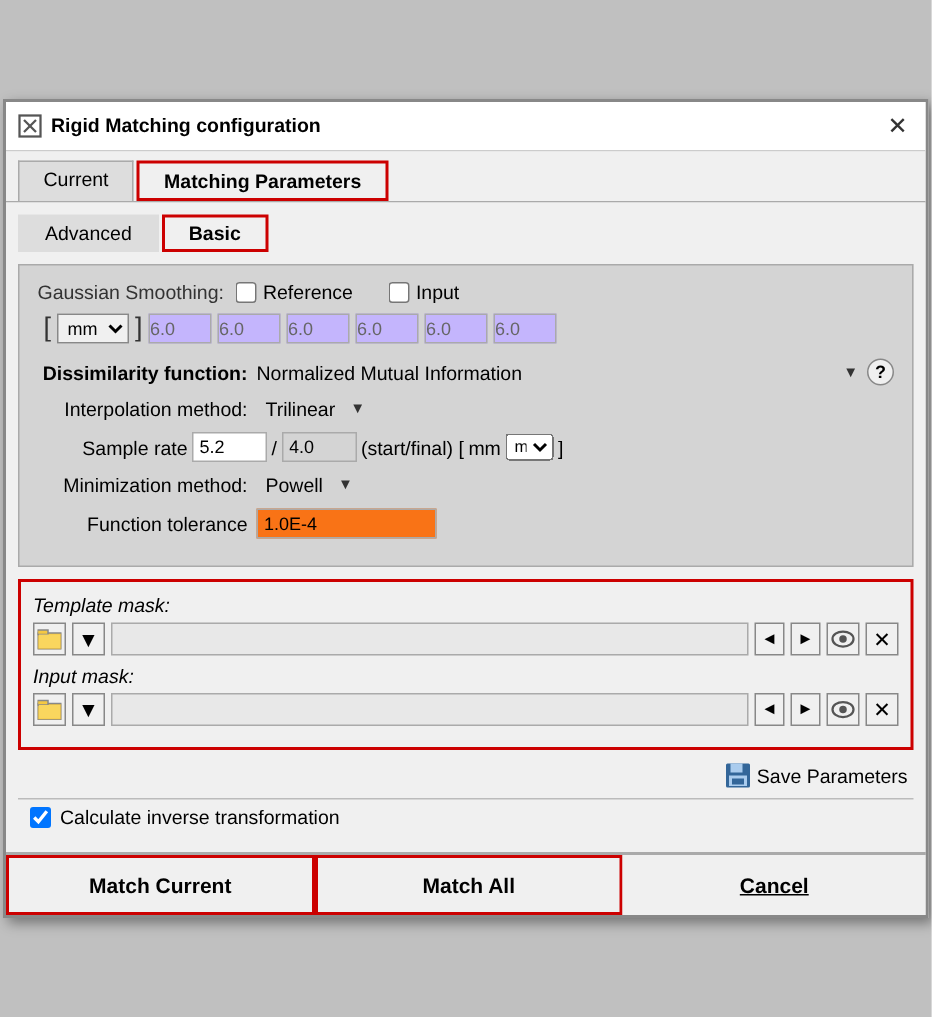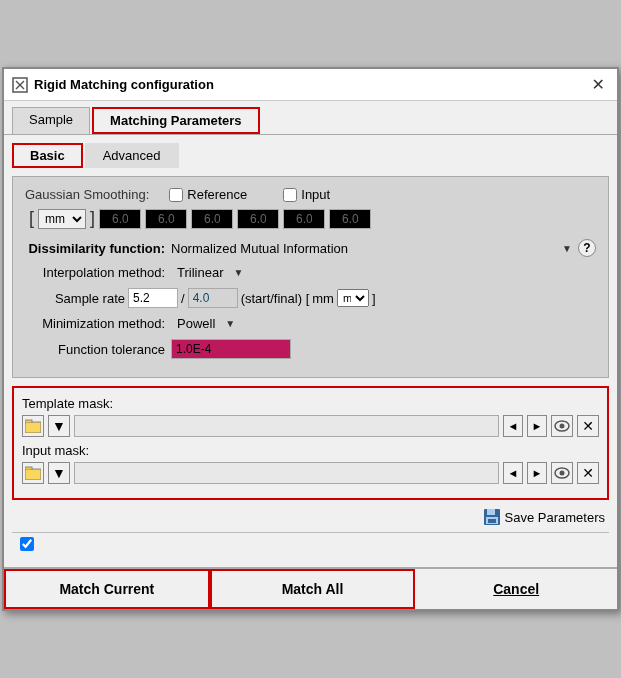--- a/index.html
+++ b/index.html
@@ -89,21 +89,21 @@
     .panel {
       background: #d4d4d4;
       border: 1px solid #aaa;
       padding: 10px 12px;
       margin-bottom: 8px;
     }
     
     .gaussian-row {
       display: flex;
       align-items: center;
-      gap: 20px;
+      gap: 8px;
       margin-bottom: 6px;
     }
     .gaussian-label { color: #333; white-space: nowrap; }
     .checkbox-group {
       display: flex;
       align-items: center;
       gap: 4px;
     }
     .mm-row {
       display: flex;
@@ -116,43 +116,43 @@
     .mm-select {
       background: #f0f0f0;
       border: 1px solid #888;
       padding: 1px 2px;
       font-size: 12px;
       width: 48px;
     }
     .mm-input {
       width: 42px;
       border: 1px solid #aaa;
-      background: #000000;
-      padding: 2px 12px;
+      background: #c4b5fd;
+      padding: 2px 0;
       font-size: 12px;
       color: #666;
     }
     
     .form-row {
       display: flex;
       align-items: center;
       margin-bottom: 8px;
       gap: 6px;
     }
     .form-label {
       white-space: nowrap;
       min-width: 140px;
       text-align: right;
     }
     .form-label-bold {
       font-weight: bold;
     }
     .form-input {
       border: 1px solid #aaa;
-      background: #be185d;
+      background: #f97316;
       padding: 2px 4px;
       font-size: 12px;
     }
     .dropdown-arrow {
       font-size: 10px;
       color: #333;
     }
     .help-icon {
       width: 18px;
       height: 18px;
@@ -175,32 +175,33 @@
     .sample-label { min-width: 100px; text-align: right; }
     .small-input {
       width: 50px;
       border: 1px solid #aaa;
       background: #fff;
       padding: 2px 4px;
       font-size: 12px;
     }
     .gray-input {
       background: #d4d4d4;
-      color: #0c4a6e;
+      color: #000000;
     }
     
     .mask-section {
       border: 2px solid #cc0000;
       padding: 8px;
       margin-bottom: 8px;
       background: #f0f0f0;
     }
     .mask-label {
       font-size: 13px;
       margin-bottom: 4px;
+      font-style: italic;
     }
     .mask-row {
       display: flex;
       align-items: center;
       gap: 4px;
       margin-bottom: 6px;
     }
     .mask-input {
       flex: 1;
       border: 1px solid #aaa;
@@ -299,29 +300,29 @@
         <rect x="1" y="1" width="14" height="14" fill="none" stroke="#555" stroke-width="1.5"></rect>
         <line x1="4" y1="4" x2="12" y2="12" stroke="#555" stroke-width="1.5"></line>
         <line x1="12" y1="4" x2="4" y2="12" stroke="#555" stroke-width="1.5"></line>
       </svg>
       <span>Rigid Matching configuration</span>
     </div>
     <button class="close-btn">✕</button>
   </div>
 
   <div class="main-tabs">
-    <div class="main-tab">Sample</div>
+    <div class="main-tab">Current</div>
     <div class="main-tab active">Matching Parameters</div>
   </div>
 
   <div class="content">
 
     <div class="sub-tabs">
+      <div class="sub-tab">Advanced</div>
       <div class="sub-tab active">Basic</div>
-      <div class="sub-tab">Advanced</div>
     </div>
 
     <div class="panel">
 
       <div class="gaussian-row">
         <span class="gaussian-label">Gaussian Smoothing:</span>
         <div class="checkbox-group">
           <input type="checkbox" style="">
           <span>Reference</span>
         </div>
@@ -437,20 +438,21 @@
           <rect x="4" y="1" width="8" height="6" fill="#aaccee"></rect>
           <rect x="3" y="9" width="12" height="7" fill="#aaccee"></rect>
           <rect x="5" y="11" width="8" height="4" fill="#336699"></rect>
         </svg>
         <span>Save Parameters</span>
       </button>
     </div>
 
     <div class="checkbox-row">
       <input type="checkbox" checked="" style="">
+      <span>Calculate inverse transformation</span>
     </div>
   </div>
 
   <div class="footer">
     <button class="footer-btn match-current">Match Current</button>
     <button class="footer-btn match-all">Match All</button>
     <button class="footer-btn cancel">Cancel</button>
   </div>
 </div>
 

